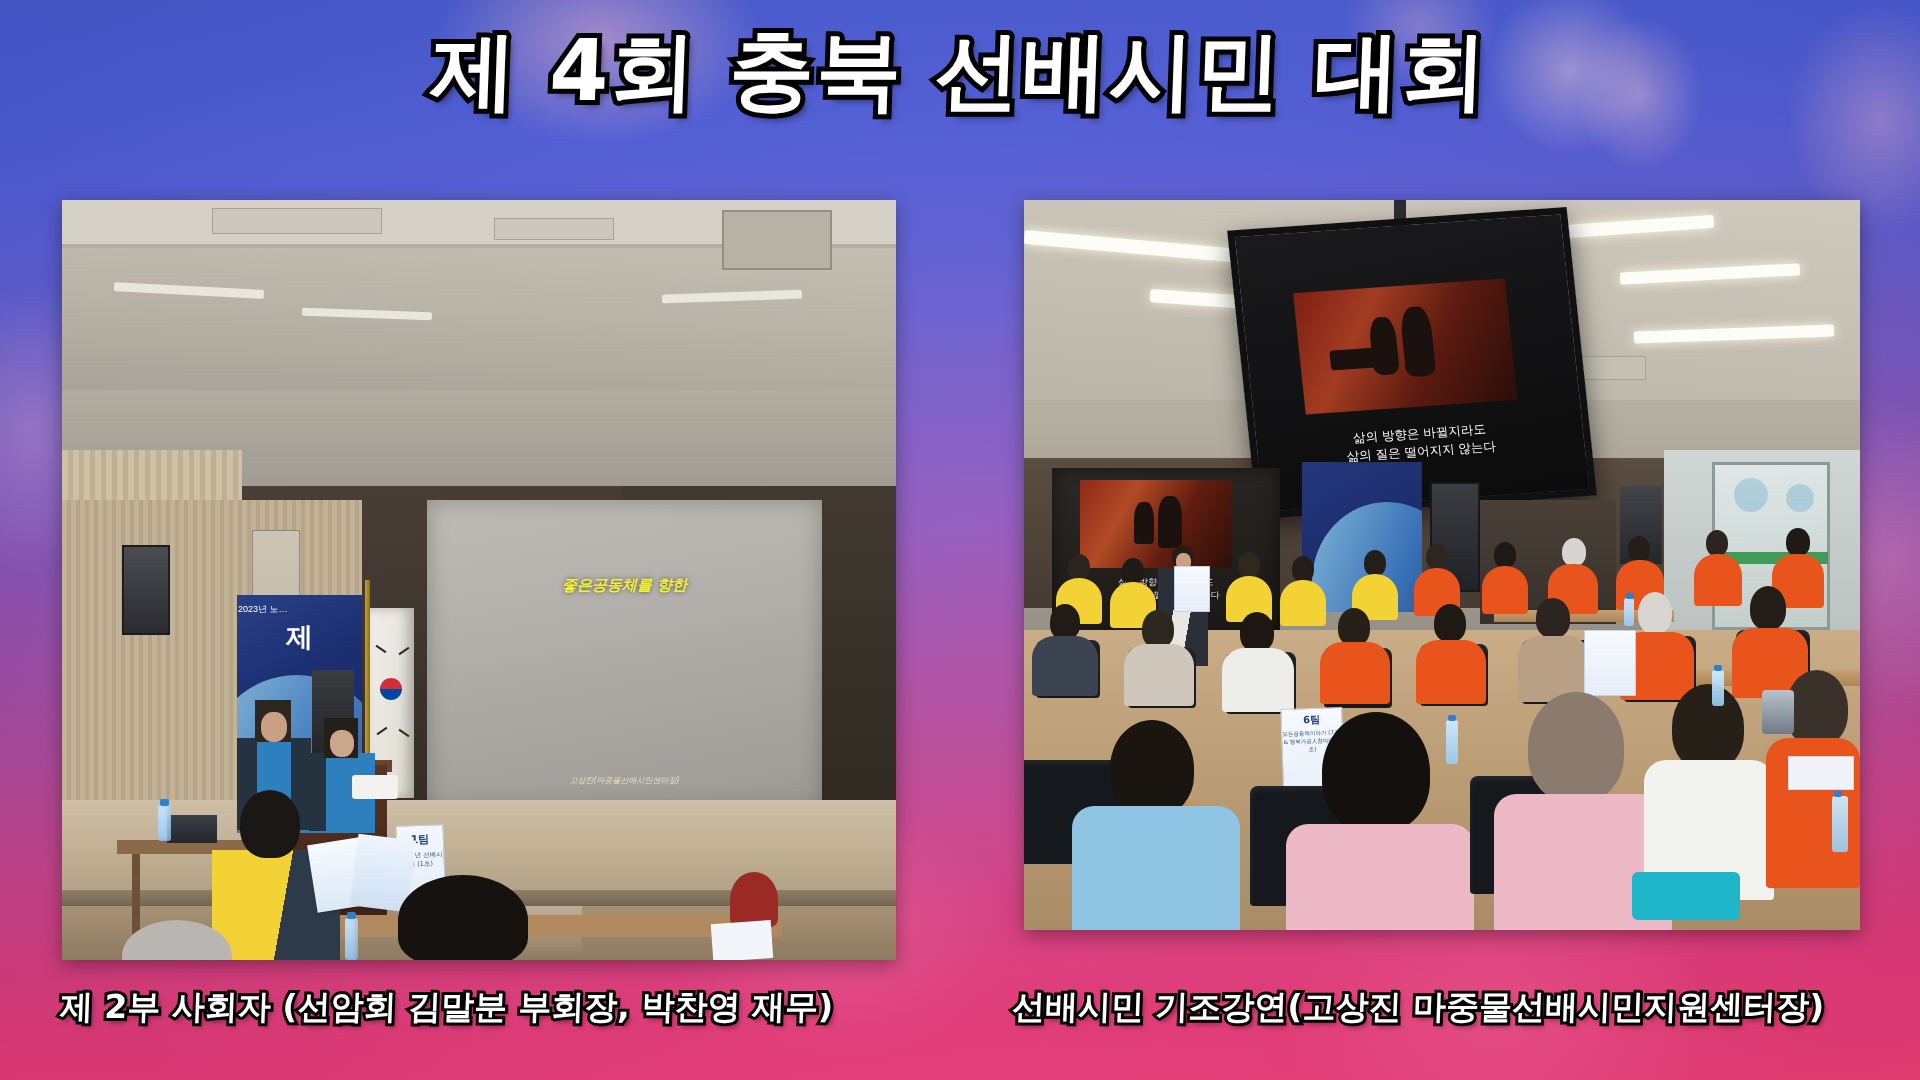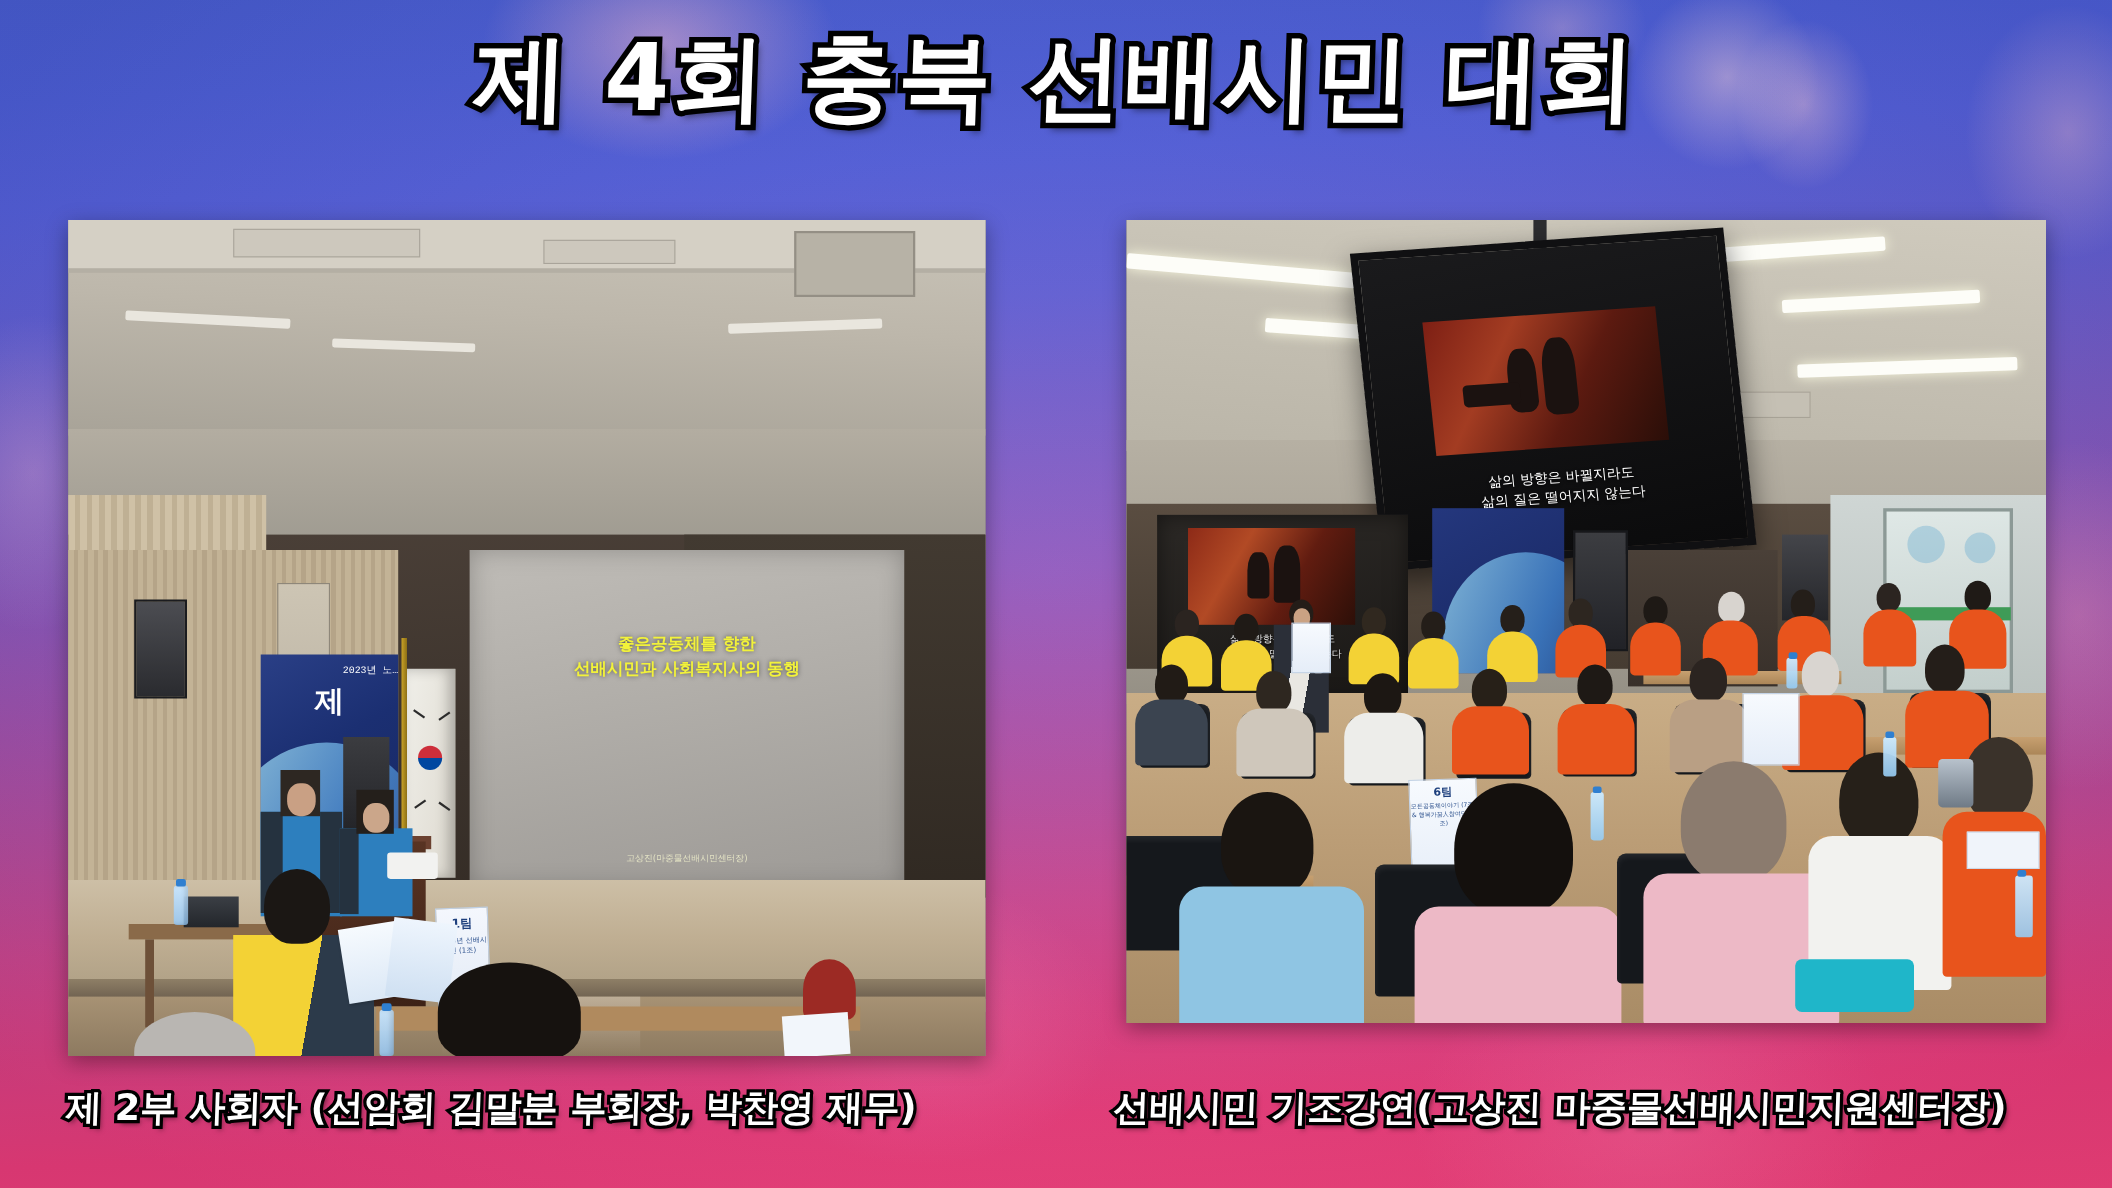--- a/index.html
+++ b/index.html
@@ -92,39 +92,39 @@
      background:linear-gradient(180deg,#b3ada1,#9e9a90); }
   .l-darkwall{ left:0; top:286px; width:834px; height:330px;
      background:linear-gradient(175deg,#4b4038 0%,#3c332c 55%,#332b25 100%); }
   .l-woodwall{ left:0; top:300px; width:300px; height:330px;
      background:repeating-linear-gradient(90deg,#c3b396 0px,#c3b396 5px,#b5a488 5px,#b5a488 9px); }
   .l-woodwall2{ left:0; top:250px; width:180px; height:400px;
      background:repeating-linear-gradient(90deg,#cfc1a6 0px,#cfc1a6 6px,#bfb094 6px,#bfb094 11px); }
 
   .l-screen{ left:365px; top:300px; width:395px; height:308px;
      background:linear-gradient(170deg,#bfbcb7 0%,#b2afaa 40%,#9d9a96 100%);
-     box-shadow:inset 0 0 22px rgba(0,0,0,.25); }
+     box-shadow:inset 0 0 22px rgba(0,0,0,.25);font-style:italic; }
   .l-screen-txt{ position:absolute; left:0; right:0; top:74px;
      text-align:center; color:#f2f23a;
      font-family:"DejaVu Sans", sans-serif;
      font-size:15px; line-height:23px; font-weight:600;
      text-shadow:0 0 5px rgba(0,0,0,.55); }
   .l-screen-credit{ position:absolute; left:0; right:0; bottom:22px;
      text-align:center; color:#e9e9c8; font-size:8px;
      font-family:"DejaVu Sans", sans-serif; opacity:.9; }
 
   .l-banner{ left:175px; top:395px; width:125px; height:220px;
      background:linear-gradient(150deg,#2a3f86 0%,#1b2f72 40%,#16265f 100%);
      overflow:hidden; }
   .l-banner::before{ content:""; position:absolute; left:-30px; bottom:-40px;
      width:180px; height:180px; border-radius:50%;
      background:linear-gradient(120deg,#9fd4e8,#4f8fd0 50%,#2b4f96);
      opacity:.85; }
-  .l-banner-y{ position:absolute; top:8px; left:1px; right:0; text-align:right;
-     color:#fff; font-size:9px; font-family:Liberation Mono, monospace;}
+  .l-banner-y{ position:absolute; top:8px; left:1px; right:0; text-align:left;
+     color:#fff; font-size:9px; font-family:Liberation Sans, sans-serif;}
   .l-banner-big{ position:absolute; top:24px; left:0; right:0; text-align:center;
      color:#fff; font-size:27px; font-weight:bold; font-family:"DejaVu Sans",sans-serif;}
   .l-banner-tag{ position:absolute; bottom:18px; left:12px; width:30px;height:13px;
      background:#fff; }
 
   .l-flag{ left:300px; top:400px; width:52px; height:215px; }
   .l-flagpole{ position:absolute; left:3px; top:-20px; width:5px; height:240px;
      background:linear-gradient(90deg,#c9a227,#8c6f16); }
   .l-flagcloth{ position:absolute; left:8px; top:8px; width:44px; height:190px;
      background:linear-gradient(100deg,#f0efe9,#ddd9cf);
@@ -321,21 +321,20 @@
     <div class="ph l-woodwall2"></div>
     <div class="ph l-woodwall"></div>
     <div class="ph" style="left:560px;top:286px;width:274px;height:330px;background:linear-gradient(180deg,#423a31,#302922)"></div>
 
     <div class="ph l-speaker"></div>
     <div class="ph l-door"></div>
 
     <div class="ph l-screen">
       <div class="l-screen-txt">
         <div>좋은공동체를 향한</div>
-        <div>선배시민과 사회복지사의 동행</div>
       </div>
       <div class="l-screen-credit">고상진(마중물선배시민센터장)</div>
     </div>
 
     <div class="ph l-banner">
       <div class="l-banner-y">2023년 노…</div>
       <div class="l-banner-big">제</div>
       <div class="l-banner-tag"></div>
     </div>
 

